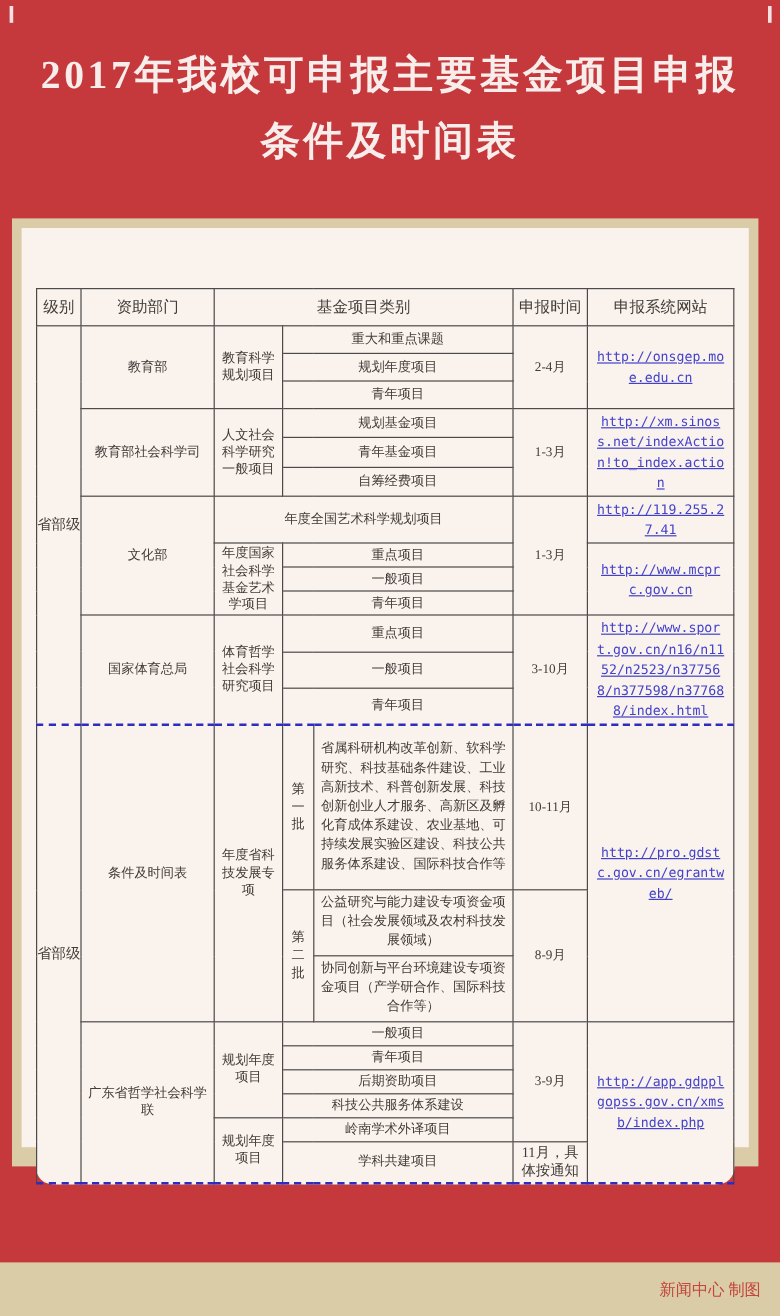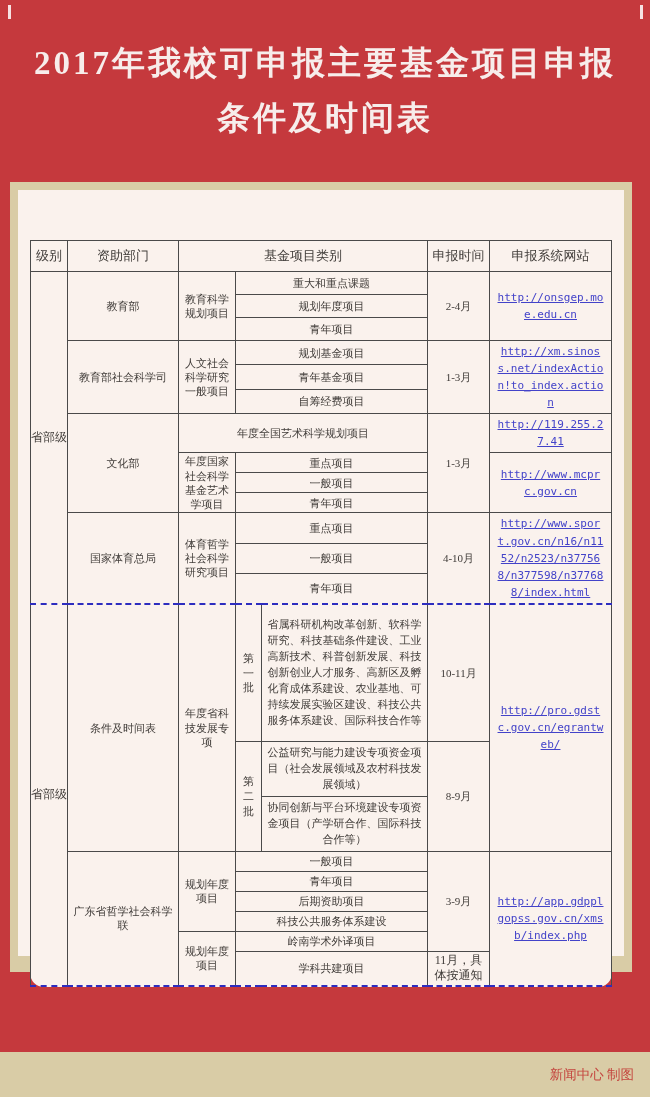--- a/index.html
+++ b/index.html
@@ -114,21 +114,21 @@
         <td colspan="2">一般项目</td>
       </tr>
       <tr style="height:20px">
         <td colspan="2">青年项目</td>
       </tr>
 
       <tr style="height:25px">
         <td rowspan="3">国家体育总局</td>
         <td rowspan="3">体育哲学社会科学研究项目</td>
         <td colspan="2">重点项目</td>
-        <td rowspan="3">4-10月</td>
+        <td rowspan="3">3-10月</td>
         <td class="url" rowspan="3"><span>http://www.sport.gov.cn/n16/n1152/n2523/n377568/n377598/n377688/index.html</span></td>
       </tr>
       <tr style="height:25px">
         <td colspan="2">一般项目</td>
       </tr>
       <tr style="height:25px">
         <td colspan="2">青年项目</td>
       </tr>
 
       <tr class="dash" style="height:138px">

